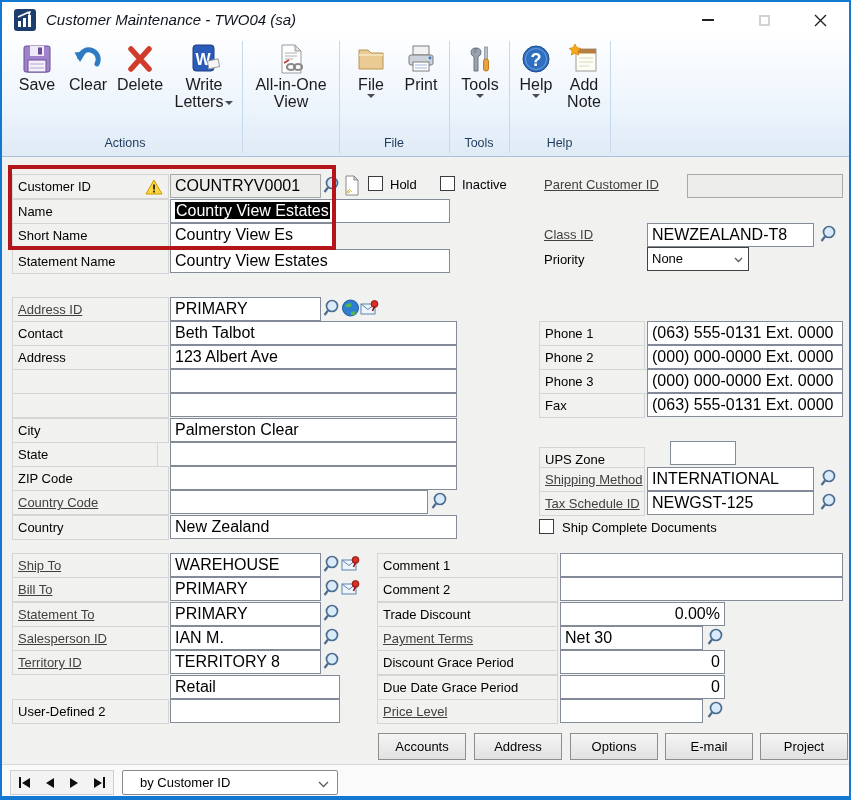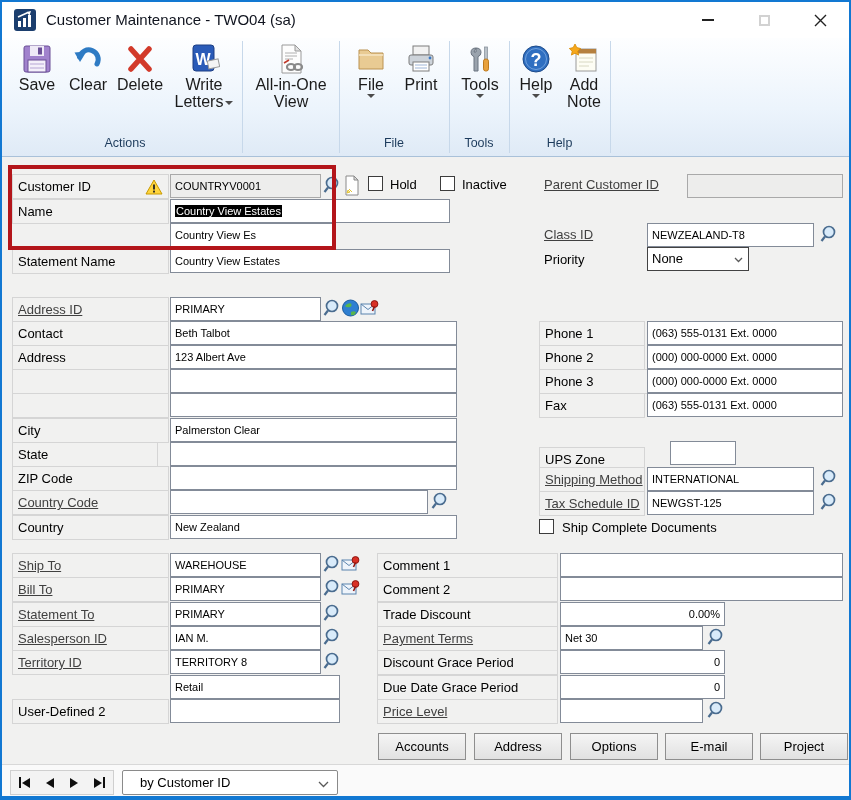--- a/index.html
+++ b/index.html
@@ -1,41 +1,41 @@
 <!DOCTYPE html>
 <html><head>
 <meta charset="utf-8">
 <style>
   * { box-sizing: border-box; margin: 0; padding: 0; }
   html,body { background:#9a9a9a; }
   body { font-family:"Liberation Sans", sans-serif; }
   .window { position:relative; width:851px; height:800px; background:#f1f1f0;
             border:2px solid #1278d2; border-bottom-width:4px; overflow:hidden; }
   
-  .titlebar { position:absolute; left:0; top:0; right:0; height:36px; background:#ffffff; }
+  .titlebar { position:absolute; left:0; top:0; right:0; height:36px; background:#ffffff;font-style:italic; }
   .app-icon { position:absolute; left:12px; top:7px; width:22px; height:22px; }
   .title-text { position:absolute; left:44px; top:9px; font-size:15px; color:#10141f; white-space:nowrap; }
   .win-btn { position:absolute; top:0; width:46px; height:36px; display:flex; align-items:center; justify-content:center; }
   
   .ribbon { position:absolute; left:0; top:36px; right:0; height:119px;
             background:linear-gradient(#fdfeff, #ecf4fc 60%, #dfeaf6); border-bottom:1px solid #a9c1d9; }
   .rsep { position:absolute; top:3px; bottom:3px; width:1px; background:#c7d8ea; }
   .rbtn { position:absolute; top:5px; text-align:center; }
   .ricon { width:32px; height:32px; margin:0 auto; display:block; }
   .rlabel { font-size:16px; line-height:15px; color:#1b1b1b; margin-top:2px; white-space:nowrap; }
   .rgroup { position:absolute; top:98px; height:16px; font-size:12.5px; color:#1d3b5c; text-align:center; }
   .arr { display:inline-block; width:0; height:0; border-left:4px solid transparent; border-right:4px solid transparent;
          border-top:4px solid #4b4b4b; vertical-align:middle; margin-left:2px; }
   .arr-below { display:block; margin:2px auto 0; width:0; height:0; border-left:4px solid transparent;
                border-right:4px solid transparent; border-top:4px solid #4b4b4b; }
   
   .form { position:absolute; left:0; top:155px; width:847px; height:607px; background:#f1f1f0; }
   .lbl { position:absolute; height:25px; line-height:23px; padding-left:5px; font-size:13px; color:#000;
          background:#f1f1f0; border:1px solid #d5d5d5; white-space:nowrap; overflow:hidden; }
-  .fld { position:absolute; height:24px; line-height:22px; padding:0 4px; font-size:11px; color:#000;
+  .fld { position:absolute; height:24px; line-height:22px; padding:0 4px; font-size:16px; color:#000;
          background:#ffffff; border:1px solid #838b98; white-space:nowrap; overflow:hidden; }
   .fld.gray { background:#ededec; border-color:#a9a9a9; }
   .fld.num { text-align:right; }
   .link { color:#404040; text-decoration:underline; cursor:pointer; }
   .cb { position:absolute; width:15px; height:15px; background:#fff; border:1px solid #3c3c3c; }
   .cblabel { position:absolute; font-size:13px; white-space:nowrap; }
   .icon16 { position:absolute; width:19px; height:21px; }
   .sel { background:#000; color:#fff; padding:0 1px; }
   .dd { position:absolute; height:24px; line-height:22px; padding:0 4px; font-size:13px; background:#fff;
         border:1px solid #424242; }
@@ -218,20 +218,21 @@
     <span class="cblabel" style="left:388px;top:20px">Hold</span>
     <span class="cb" style="left:438px;top:19px"></span>
     <span class="cblabel" style="left:460px;top:20px">Inactive</span>
     <span class="cblabel link" style="left:542px;top:20px">Parent Customer ID</span>
     <div class="fld gray" style="left:685px;top:17px;width:156px"></div>
 
     <div class="lbl" style="left:10px;top:42px;width:157px"><span>Name</span></div>
     <div class="fld" style="left:168px;top:42px;width:280px">
       <span class="sel">Country View Estates</span>
     </div>
+    <div class="lbl" style="left:10px;top:66px;width:157px"><span>Short Name</span></div>
     <div class="fld" style="left:168px;top:66px;width:165px">Country View Es</div>
     <div class="lbl" style="left:10px;top:92px;width:157px"><span>Statement Name</span></div>
     <div class="fld" style="left:168px;top:92px;width:280px">Country View Estates</div>
 
     <span class="cblabel link" style="left:542px;top:70px">Class ID</span>
     <div class="fld" style="left:645px;top:66px;width:167px">NEWZEALAND-T8</div>
     <svg class="icon16" style="left:817px;top:67px" viewBox="0 0 19 21">
       <circle cx="10" cy="8" r="5.5" fill="#d9ebfa" stroke="#4a6c8f" stroke-width="1.7"></circle>
       <line x1="6" y1="12.5" x2="2.5" y2="17" stroke="#4a6c8f" stroke-width="2.2"></line>
     </svg>

